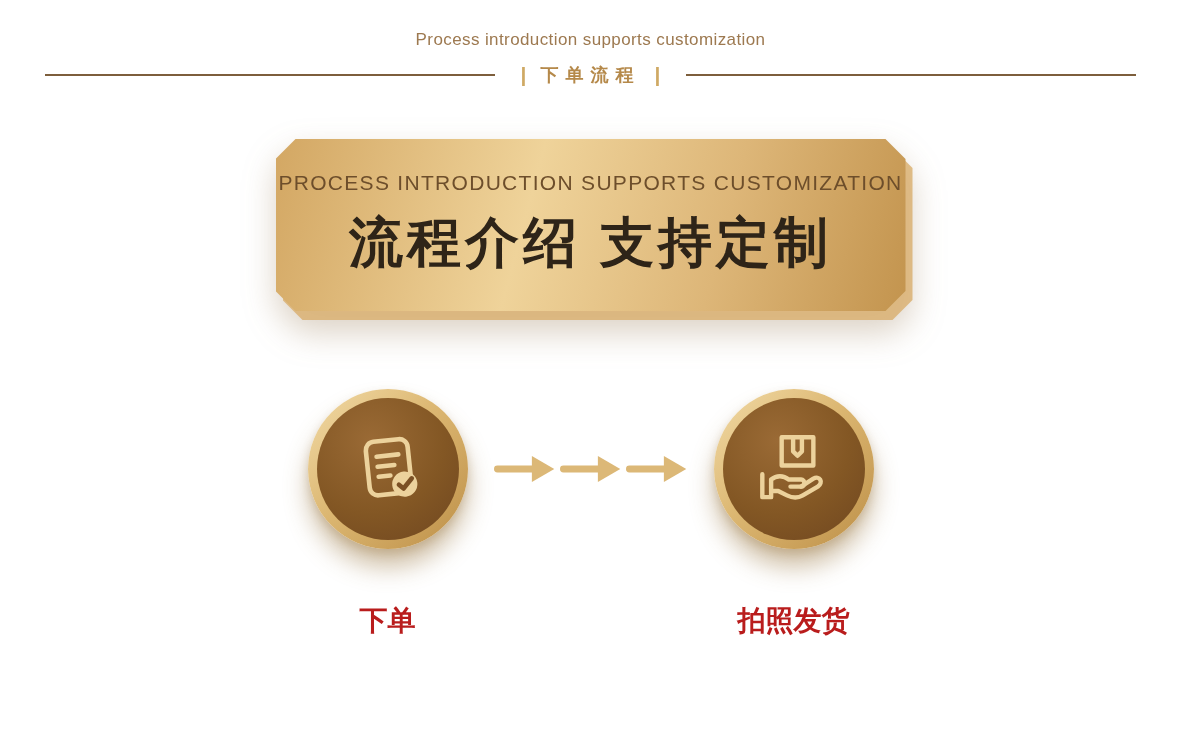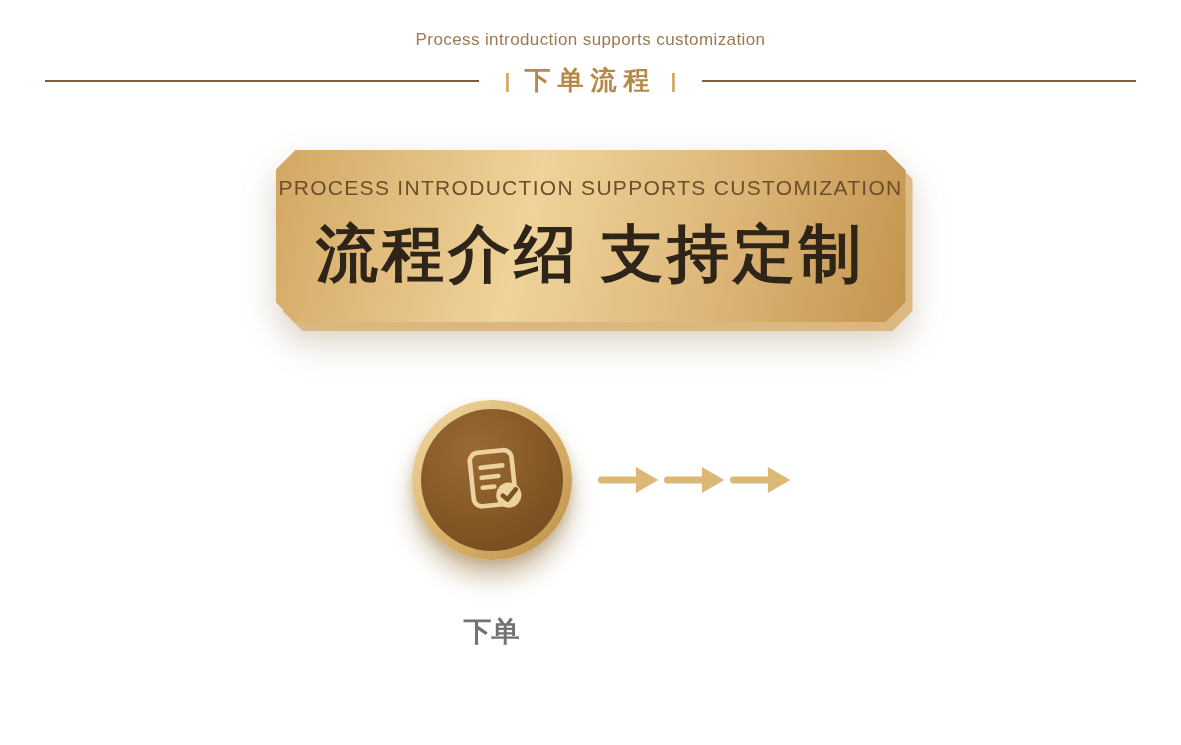--- a/index.html
+++ b/index.html
@@ -34,21 +34,21 @@
   .sep {
     color: #cfa964;
     font-size: 21px;
     font-weight: bold;
     margin: 0 14px;
   }
   .sep.left { margin-left: 26px; }
   .sep.right { margin-right: 26px; }
   .section-title {
     color: #b5894a;
-    font-size: 26px;
+    font-size: 18px;
     font-weight: bold;
     letter-spacing: 7px;
   }
 
   
   .banner-wrap {
     width: 630px;
     margin: 52px auto 0 auto;
     filter: drop-shadow(7px 9px 0 rgba(219, 178, 115, 0.85))
             drop-shadow(0 14px 16px rgba(130, 95, 45, 0.28));
@@ -66,21 +66,21 @@
     justify-content: center;
     gap: 12px;
   }
   .banner-en {
     color: #6d4e2b;
     font-size: 21px;
     letter-spacing: 1.3px;
   }
   .banner-zh {
     color: #2e2418;
-    font-size: 62px;
+    font-size: 54px;
     font-weight: bold;
     letter-spacing: 4px;
   }
 
   
   .steps-row {
     display: flex;
     justify-content: center;
     align-items: flex-start;
     margin-top: 78px;
@@ -117,21 +117,21 @@
     justify-content: center;
     flex-shrink: 0;
   }
   .arrow-cell svg { width: 62px; height: 36px; }
 
   .step-label {
     margin-top: 50px;
     text-align: center;
     font-family: "Liberation Serif", serif;
     font-weight: 700;
-    color: #737373;
+    color: #b91c1c;
     font-size: 28px;
     line-height: 1.55;
   }
 </style>
 </head>
 <body>
 
 <div class="page">
 
   <div class="subtitle">Process introduction supports customization</div>
@@ -192,15 +192,33 @@
     </div>
 
 
     <div class="arrow-cell">
       <svg viewBox="0 0 72 36">
         <path d="M4 18 H46" stroke="#dcb877" stroke-width="8" stroke-linecap="round" fill="none"></path>
         <polygon points="44,3 70,18 44,33" fill="#dcb877"></polygon>
       </svg>
     </div>
 
+    <div class="step">
+      <div class="circle-outer">
+        <div class="circle-inner">
+          <svg viewBox="0 0 100 100" width="88" height="88">
+            <g fill="none" stroke="#ecd29c" stroke-width="5" stroke-linecap="round" stroke-linejoin="round">
+              <path d="M36 14 H72 V46 H36 Z"></path>
+              <path d="M49 14 V30 L54 35 L59 30 V14"></path>
+              <path d="M14 56 V82 H24 V62 C30 57 38 57 44 62 H58 C63 62 63 70 58 70 H46"></path>
+              <path d="M58 70 L72 61 C79 57 84 65 77 70 L60 80 C55 83 48 83 42 80 L32 75 H24"></path>
+            </g>
+          </svg>
+        </div>
+      </div>
+      <div class="step-label">
+        <div>拍照发货</div>
+        <div></div>
+      </div>
+    </div>
 
   </div>
 </div>
 
 </body></html>

